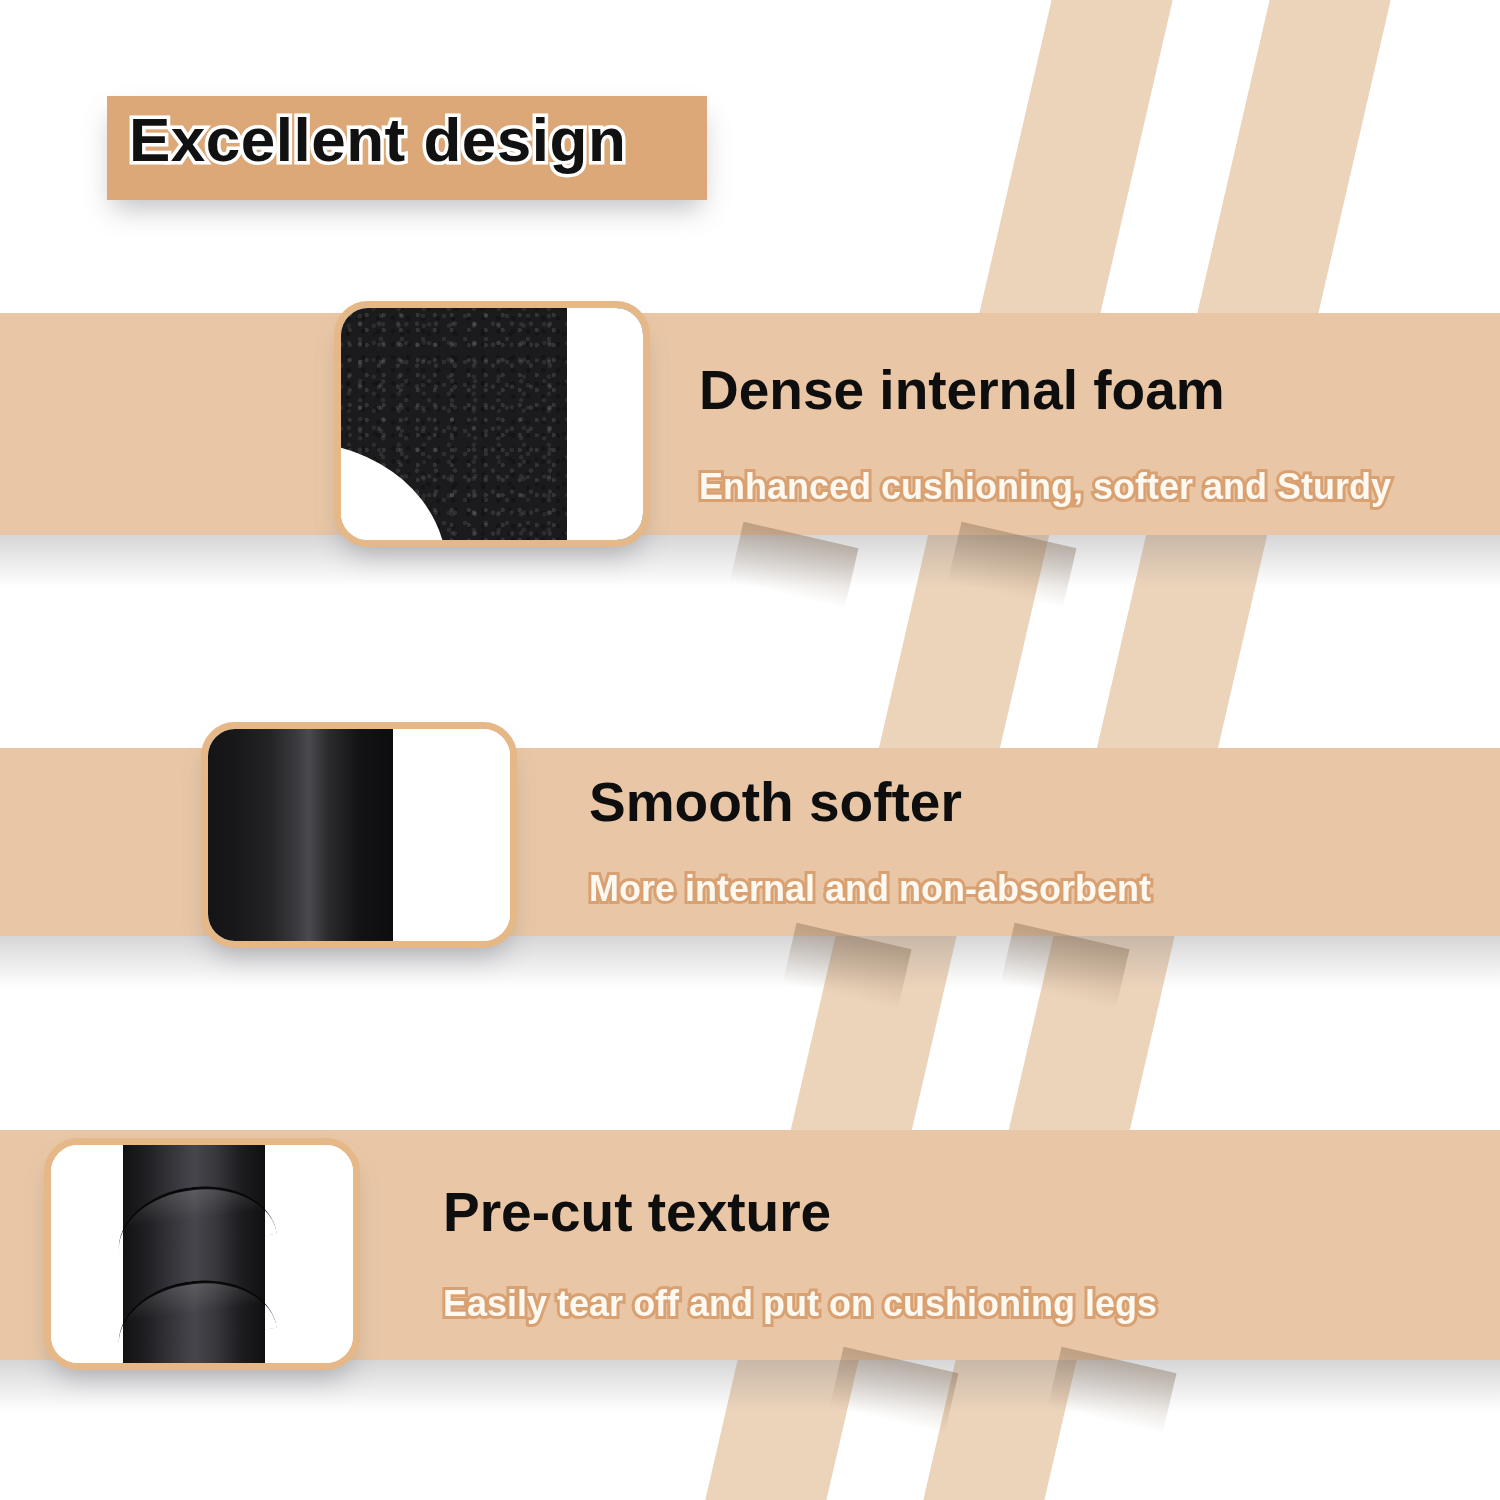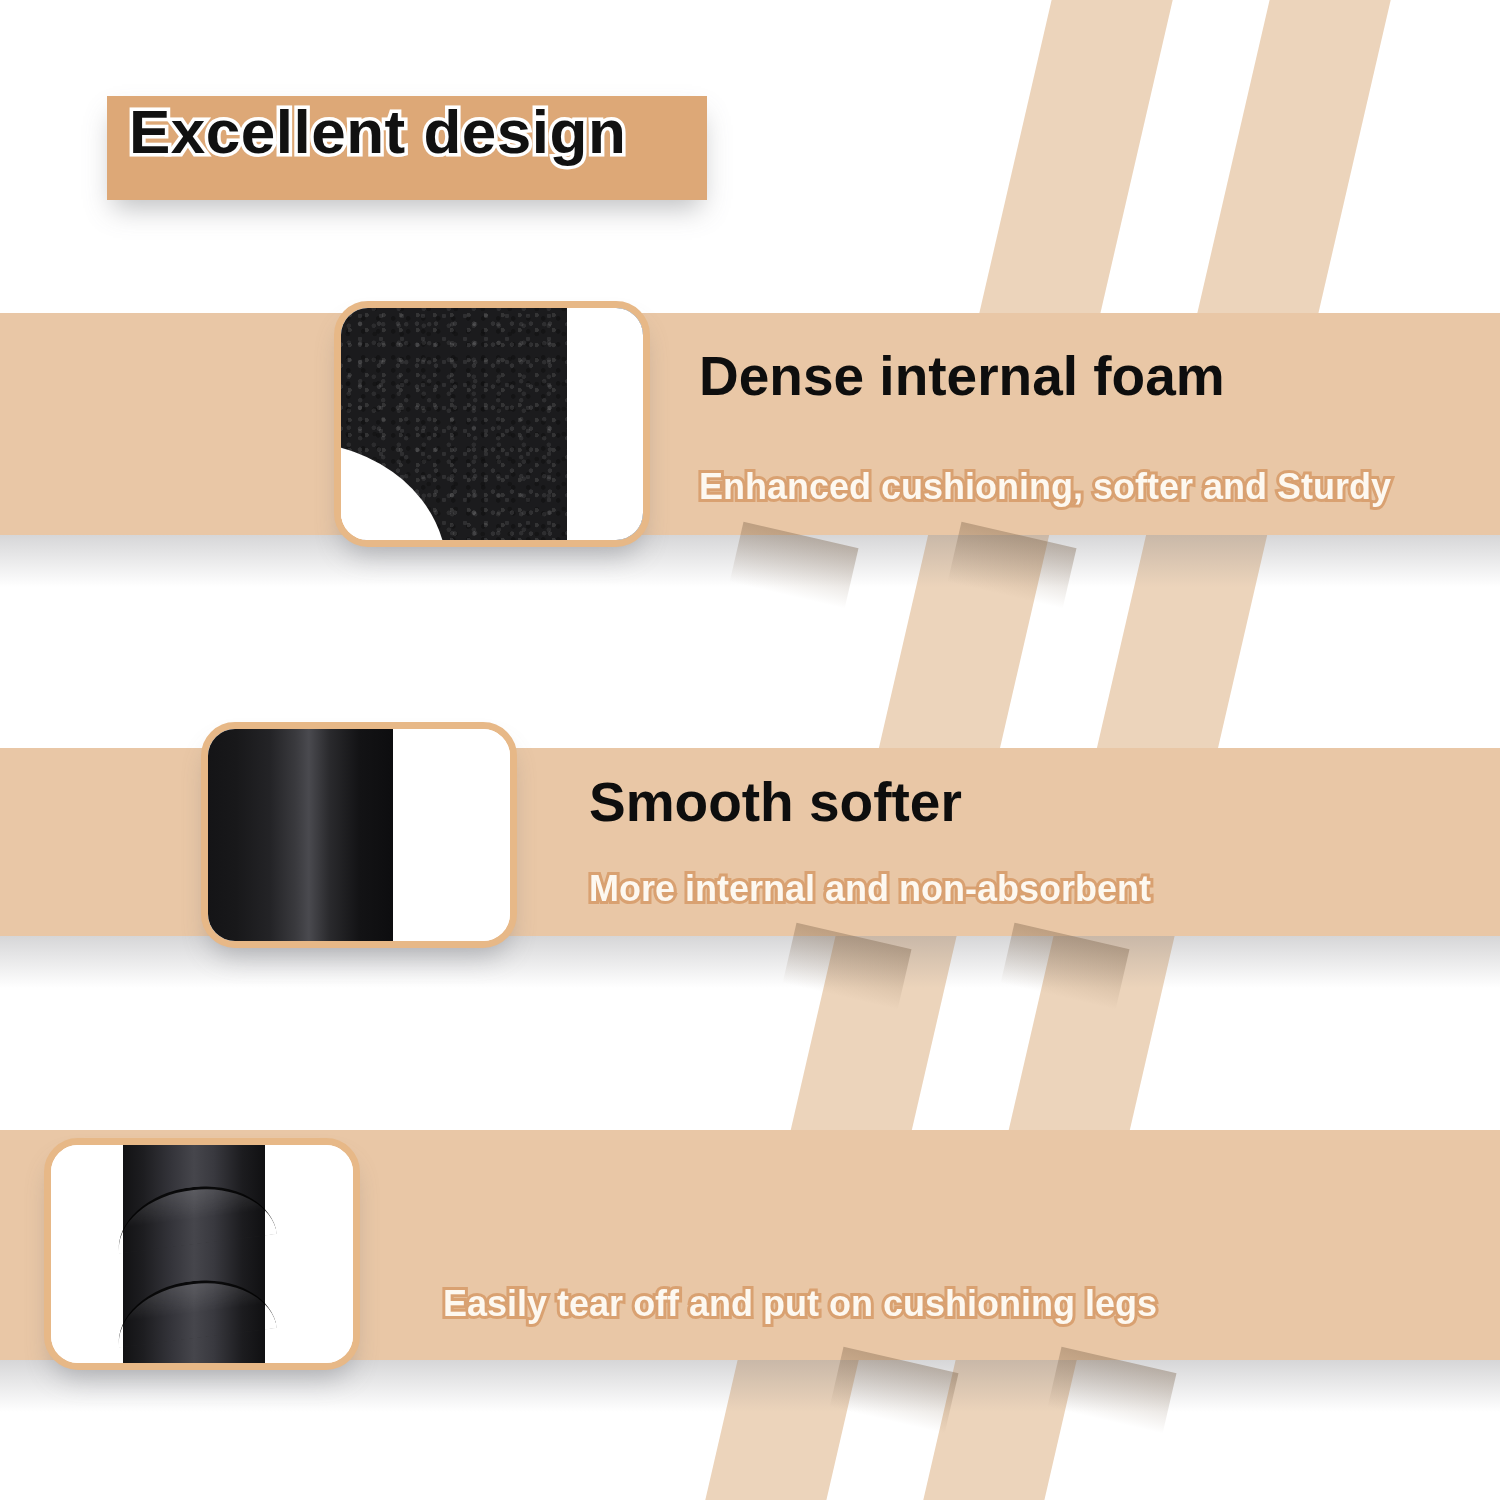--- a/index.html
+++ b/index.html
@@ -42,21 +42,21 @@
   .band.b2{top:748px;height:188px;}
   .band.b3{top:1130px;height:230px;}
 
   
   .title-banner{
     position:absolute;left:107px;top:96px;width:600px;height:104px;
     background:#dda877;
     box-shadow:0 14px 26px -6px rgba(110,112,118,.45);
   }
   .title-text{
-    position:absolute;left:129px;top:84px;
+    position:absolute;left:129px;top:92px;
     font-size:62px;font-weight:bold;color:#111;
     letter-spacing:.5px;line-height:96px;
     -webkit-text-stroke:7px #ffffff;
     paint-order:stroke fill;
   }
 
   
   .card{
     position:absolute;
     border:7px solid #e7b887;
@@ -135,21 +135,21 @@
     position:absolute;
     font-size:55px;font-weight:bold;color:#0e0e0e;white-space:nowrap;
   }
   .feat-sub{
     position:absolute;
     font-size:36px;font-weight:bold;color:#fdf8f0;white-space:nowrap;
     -webkit-text-stroke:6px #d9a171;
     paint-order:stroke fill;
     text-align:right;
   }
-  .t1{left:699px;top:344px;}
+  .t1{left:699px;top:358px;}
   .s1{left:699px;top:466px;}
   .t2{left:589px;top:770px;}
   .s2{left:589px;top:868px;}
   .t3{left:443px;top:1180px;}
   .s3{left:443px;top:1283px;}
 </style>
 </head>
 <body>
 
 <div id="stage">
@@ -194,15 +194,16 @@
   <div class="feat-sub s2">More internal and non-absorbent</div>
 
   <div class="card c3">
     <div class="card-inner">
       <div class="roll3">
         <div class="groove g1"></div>
         <div class="groove g2"></div>
       </div>
     </div>
   </div>
+  <div class="feat-title t3">Pre-cut texture</div>
   <div class="feat-sub s3">Easily tear off and put on cushioning legs</div>
 
 </div>
 
 </body></html>

